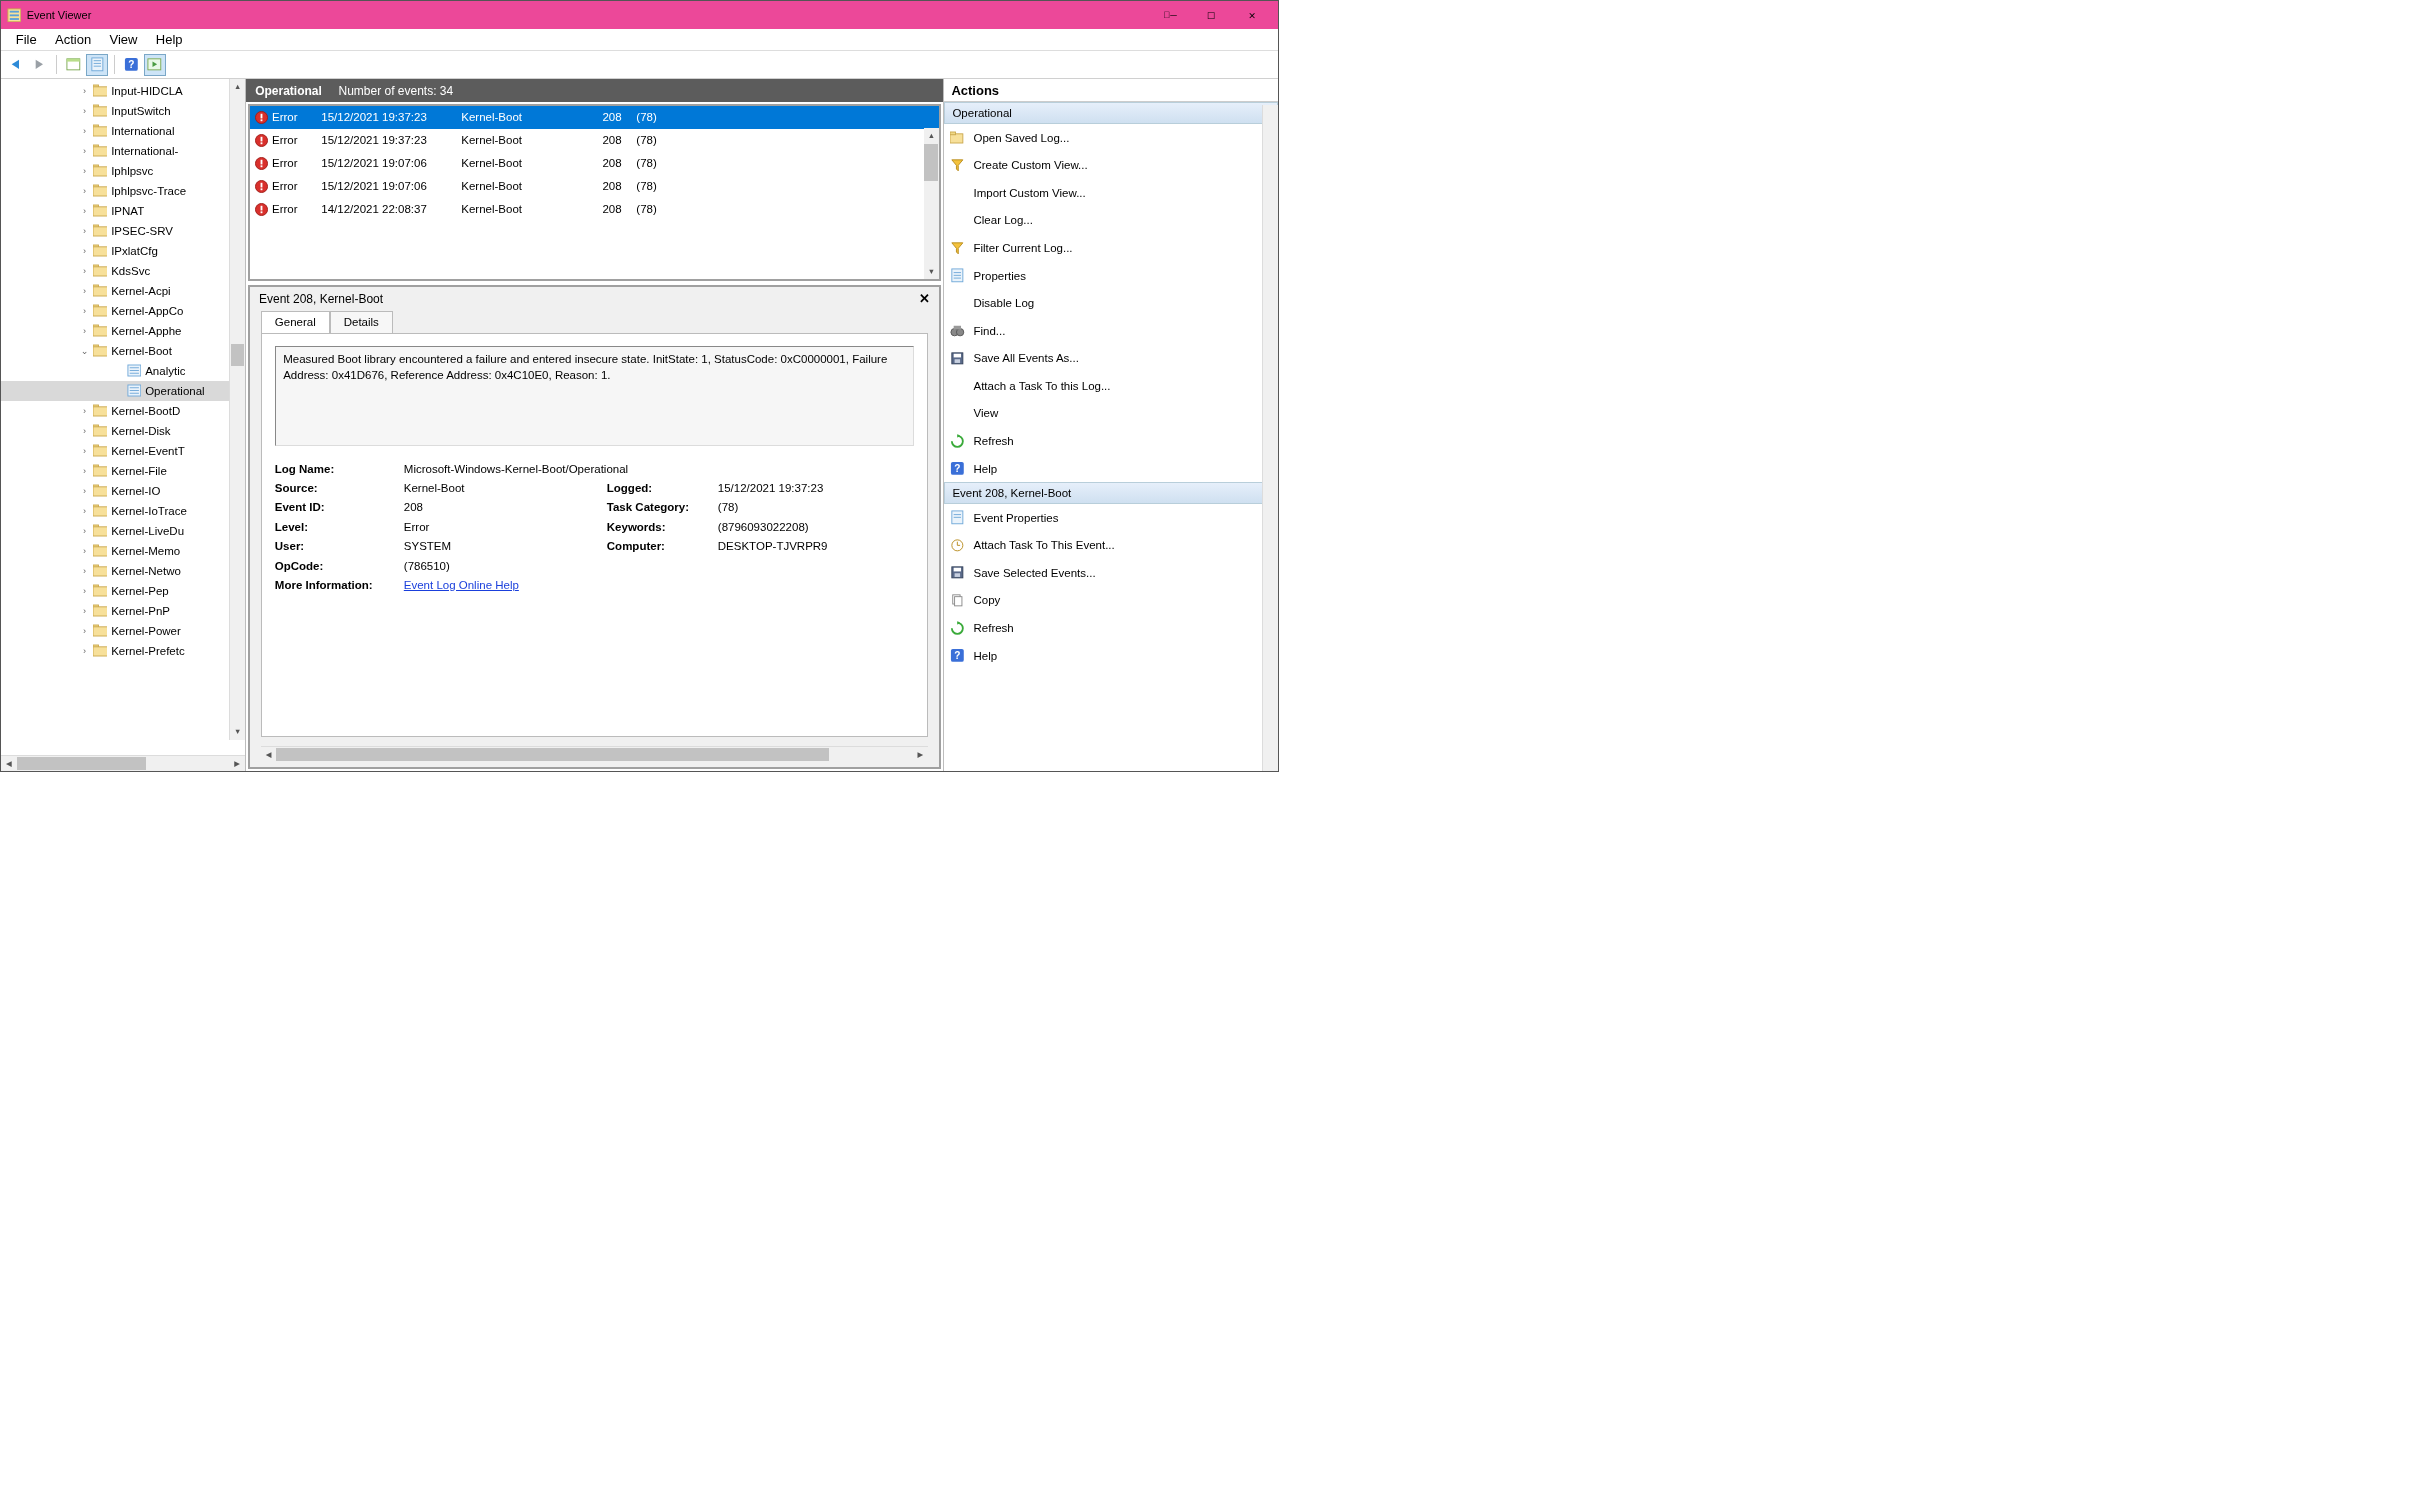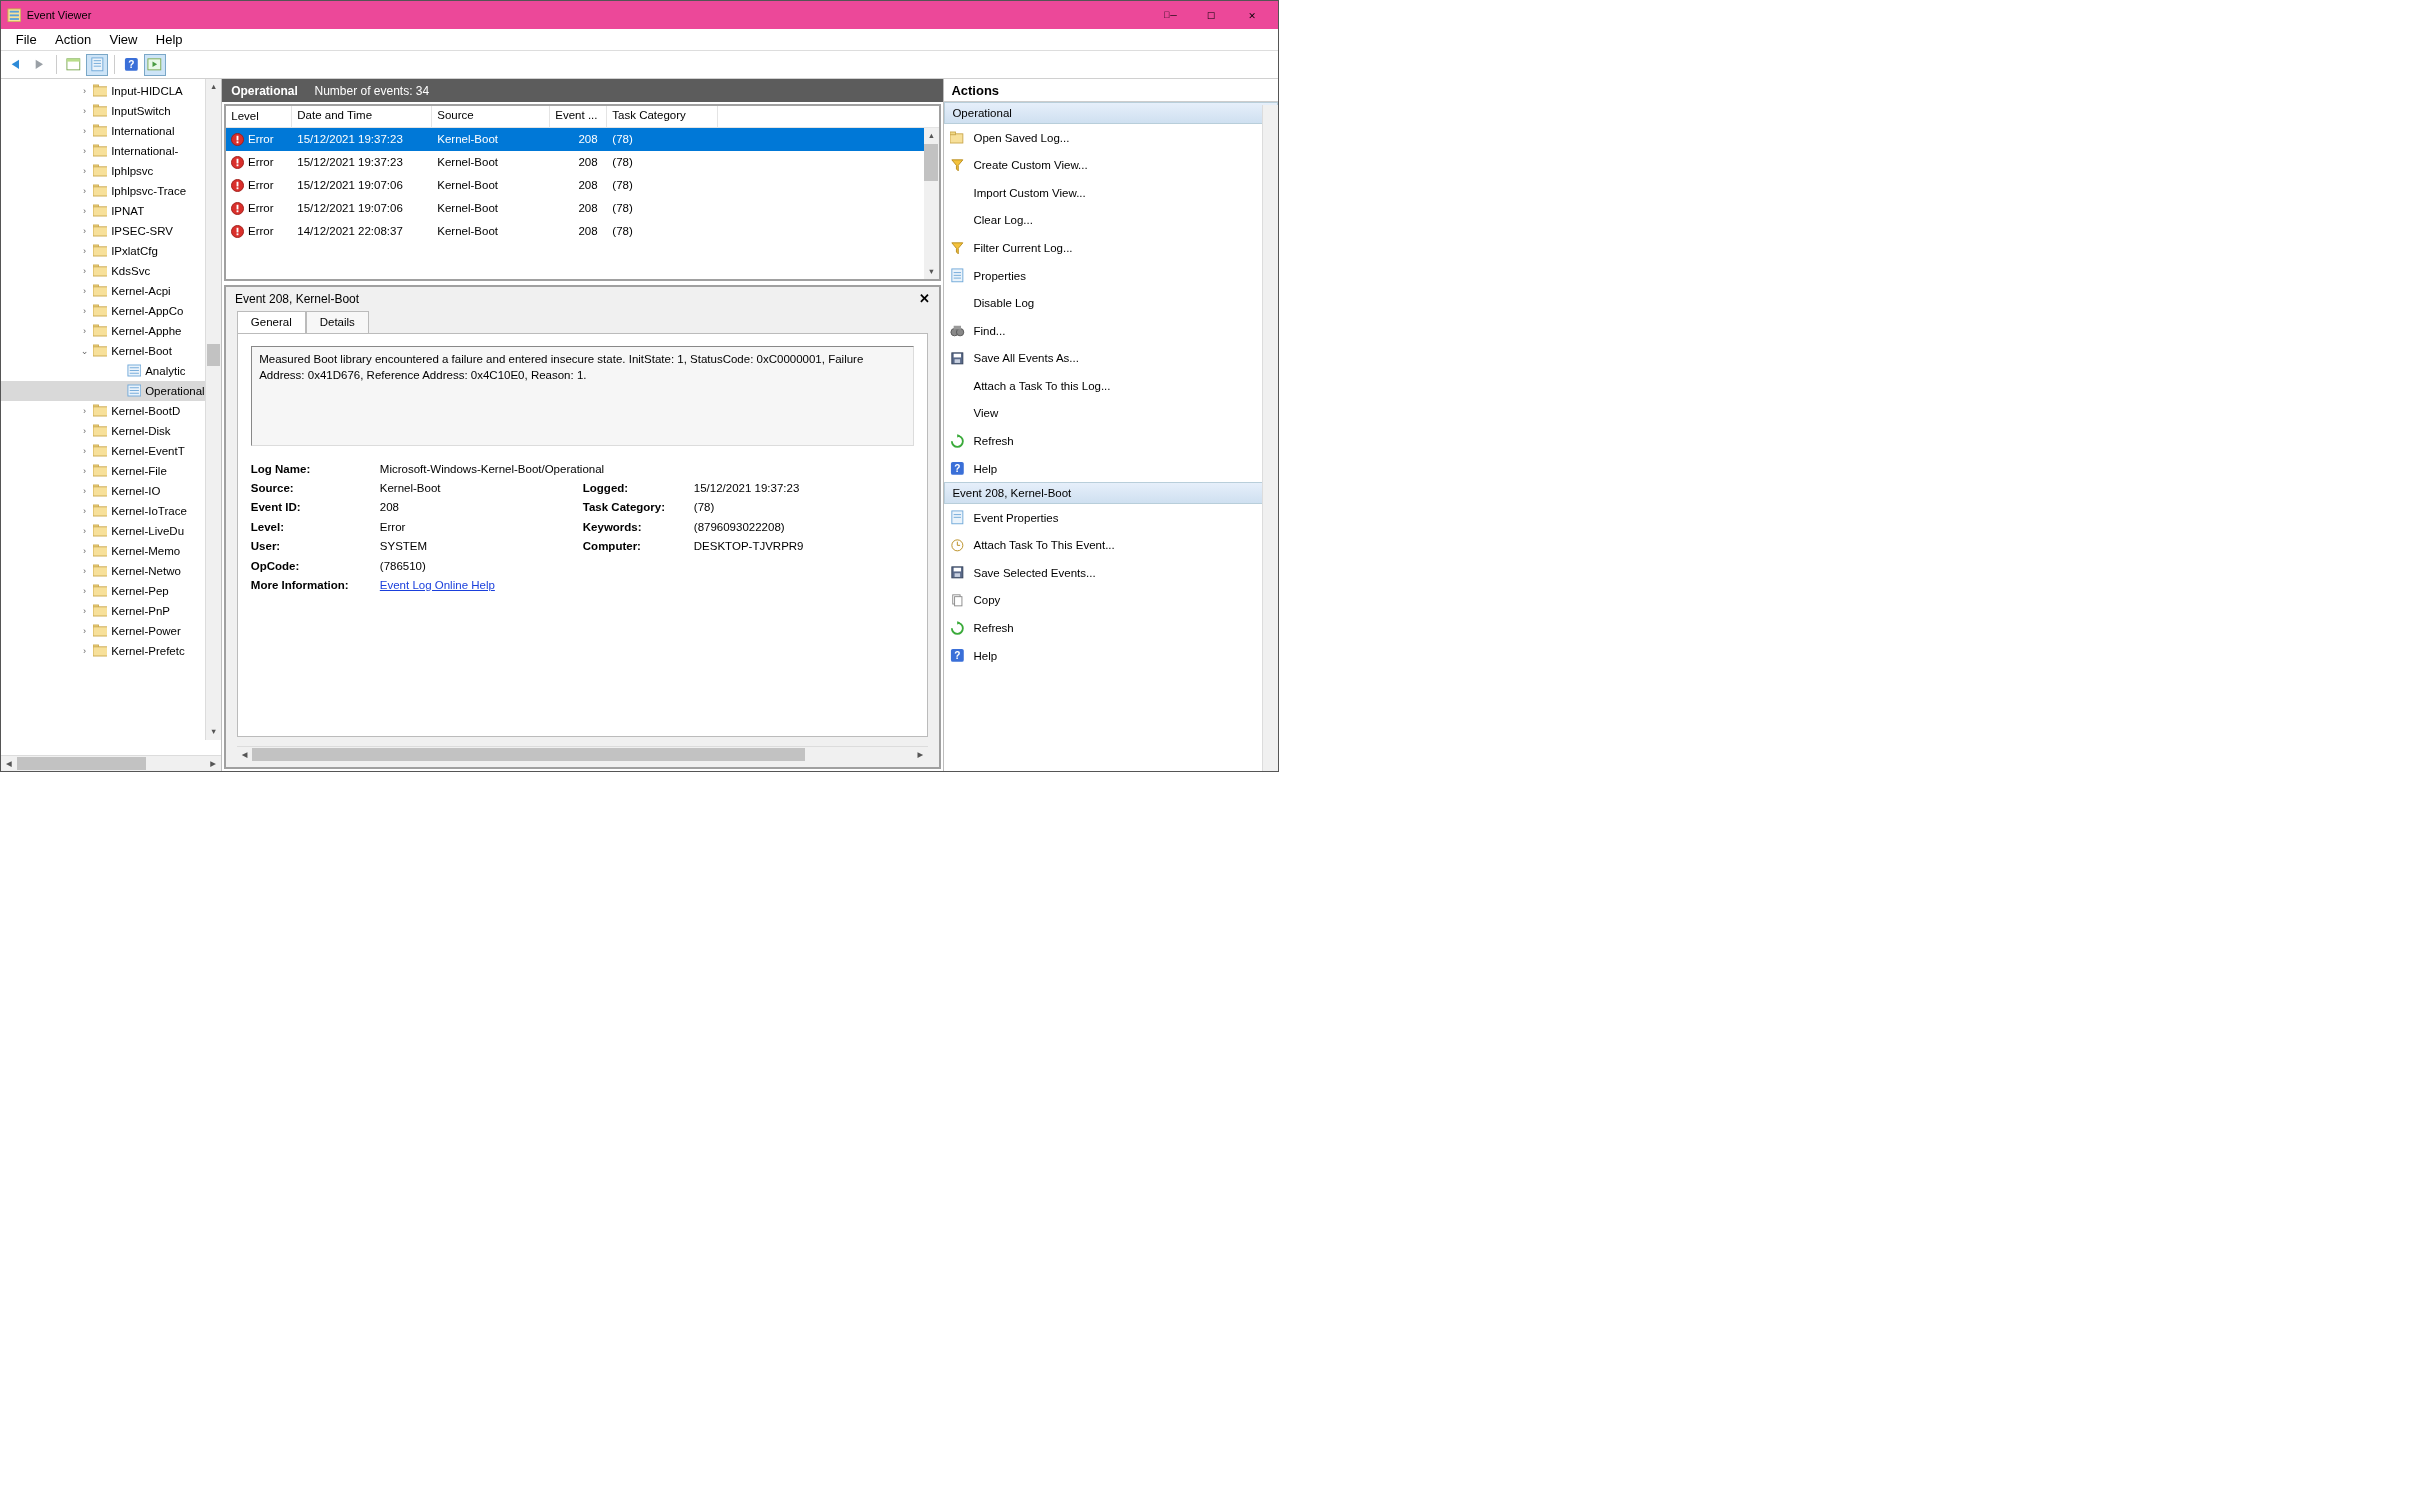--- a/index.html
+++ b/index.html
@@ -20,21 +20,21 @@
 
 .toolbar { height: 28px; display: flex; align-items: center; padding: 0 3.7px; border-bottom: 0.9px solid #d0d0d0; gap: 1.8px; }
 .toolbar .tb-btn { width: 22px; height: 22px; display: flex; align-items: center; justify-content: center; cursor: default; border: 0.9px solid transparent; }
 .toolbar .tb-btn.active { background: #cde4f7; border: 0.9px solid #7aa7c7; }
 .toolbar .sep { width: 0.9px; height: 18.4px; background: #ccc; margin: 0 3.7px; }
 
 
 .main { flex: 1; display: flex; overflow: hidden; }
 
 
-.tree-panel { width: 221px; border-right: 1.8px solid #bdbdbd; display: flex; flex-direction: column; overflow: hidden; position: relative; }
+.tree-panel { width: 245px; border-right: 1.8px solid #bdbdbd; display: flex; flex-direction: column; overflow: hidden; position: relative; }
 .tree-scroll { flex: 1; overflow: hidden; position: relative; }
 .tree { padding: 1.8px 0; }
 .tree-item { display: flex; align-items: center; height: 20px; padding-left: 77px; white-space: nowrap; cursor: default; }
 .tree-item .chev { width: 13px; text-align: center; color: #666; font-size: 9.2px; }
 .tree-item .folder-icon { width: 14.7px; height: 13px; margin: 0 3.7px 0 1.8px; flex-shrink: 0; }
 .tree-item .log-icon { width: 14.7px; height: 13px; margin: 0 3.7px 0 1.8px; flex-shrink: 0; }
 .tree-item.child { padding-left: 111px; }
 .tree-item.expanded .chev::before { content: "⌄"; }
 .tree-item .chev::before { content: "›"; }
 .tree-item.expanded .chev::before { content: "⌄"; }
@@ -430,27 +430,20 @@
       </div>
     </div>
 
     <div class="center-panel">
       <div class="center-header">
         <span class="bold">Operational</span>
         <span>Number of events: 34</span>
       </div>
 
       <div class="events-table">
-        <div class="events-thead">
-          <div class="th col-level" style="width:66px">Level</div>
-          <div class="th col-date">Date and Time</div>
-          <div class="th col-source">Source</div>
-          <div class="th col-event">Event ...</div>
-          <div class="th col-task">Task Category</div>
-        </div>
         <div class="events-tbody" id="events-tbody">
             <div class="events-row selected">
               <div class="td col-level" style="width:66px;display:flex;align-items:center;gap:3.7px;">
                 <svg class="err-icon" viewBox="0 0 14 14">
                   <circle cx="7" cy="7" r="6.5" fill="#d9302c" stroke="#a01c18"></circle>
                   <rect x="6" y="3" width="2" height="5" fill="#fff"></rect>
                   <rect x="6" y="9" width="2" height="2" fill="#fff"></rect>
                 </svg>
                 <span>Error</span>
               </div>

